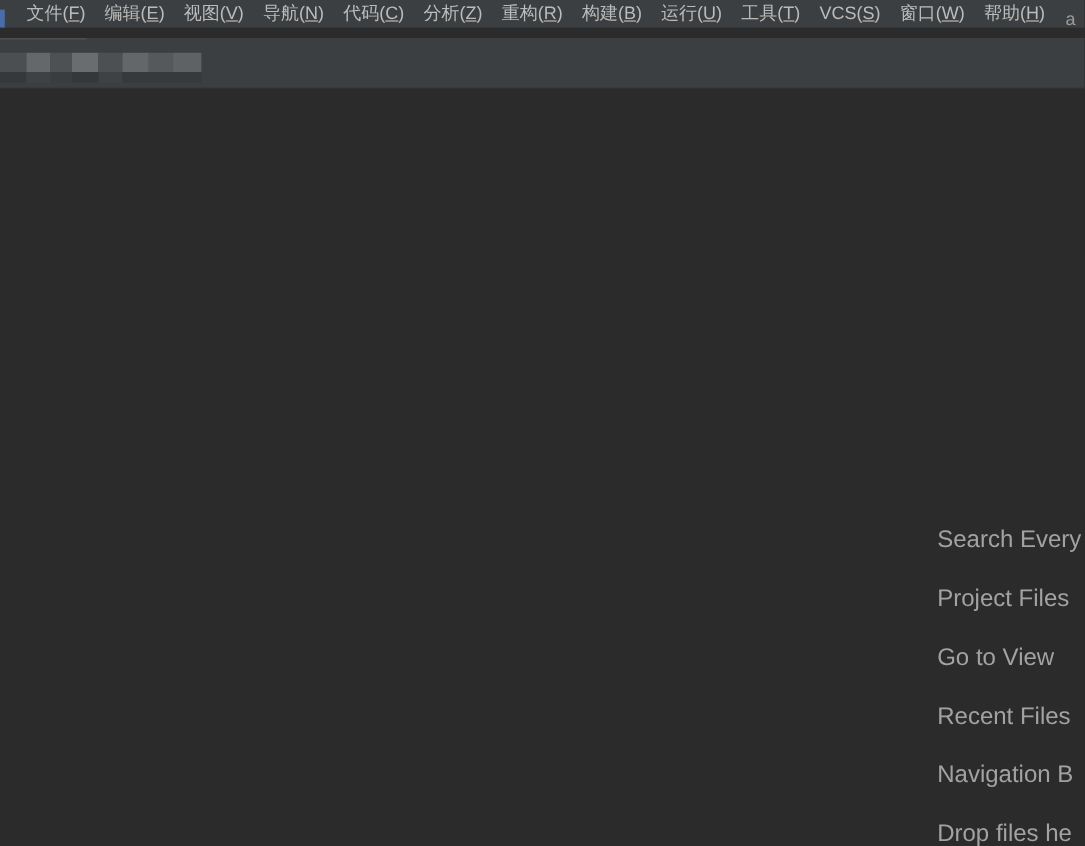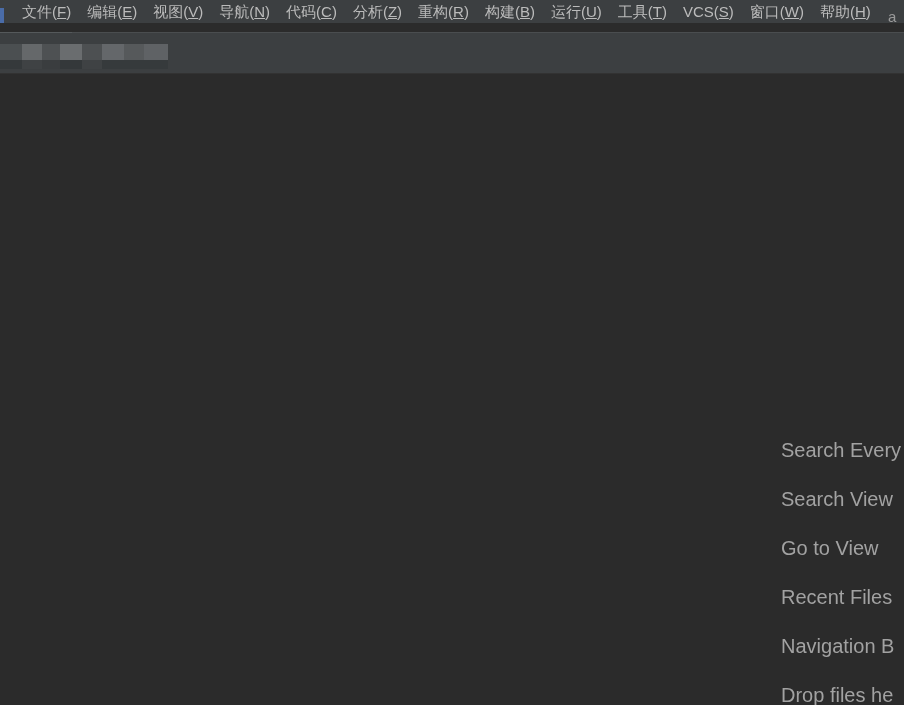--- a/index.html
+++ b/index.html
@@ -217,21 +217,21 @@
       </div>
   </div>
   <div class="toolbar-bottom-sep"></div>
 
   <div class="editor">
     <div class="hints">
         <div class="hint-row">
           <span class="hint-label">Search Every</span>
         </div>
         <div class="hint-row">
-          <span class="hint-label">Search View</span>
+          <span class="hint-label">Project Files</span>
         </div>
         <div class="hint-row">
           <span class="hint-label">Go to View</span>
           <span class="hint-key">Ct</span>
         </div>
         <div class="hint-row">
           <span class="hint-label">Recent Files</span>
         </div>
         <div class="hint-row">
           <span class="hint-label">Navigation B</span>

